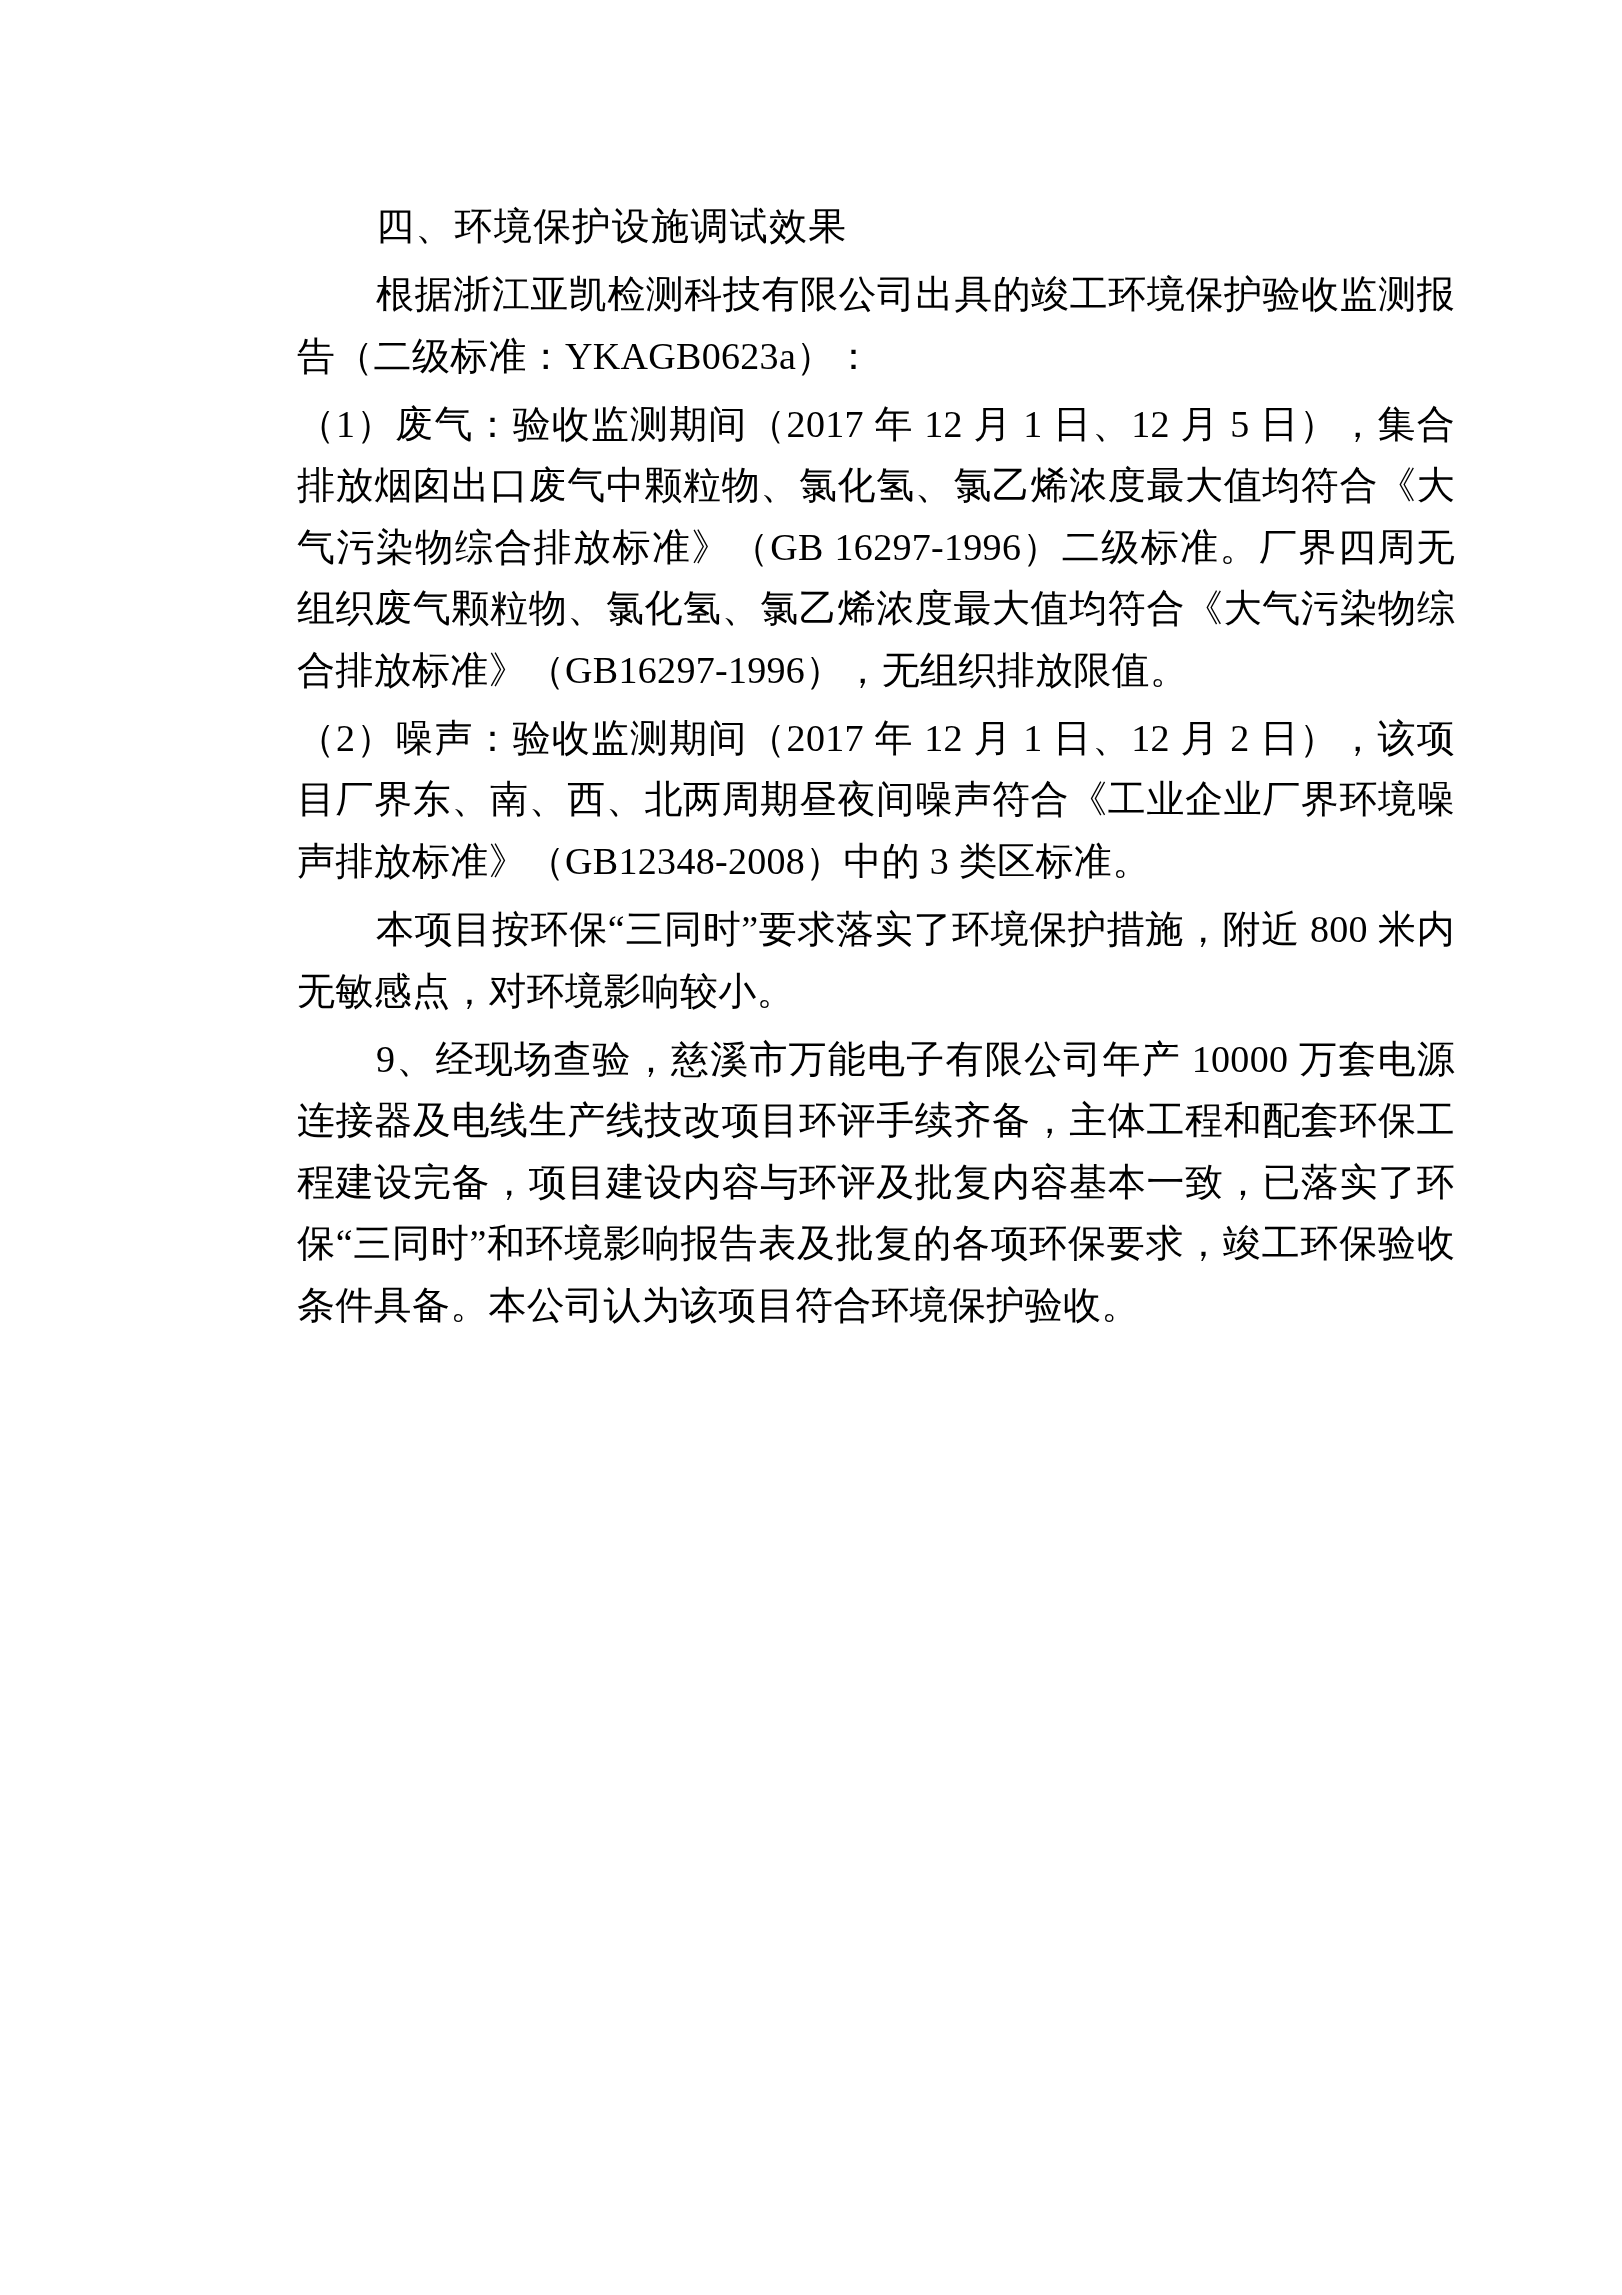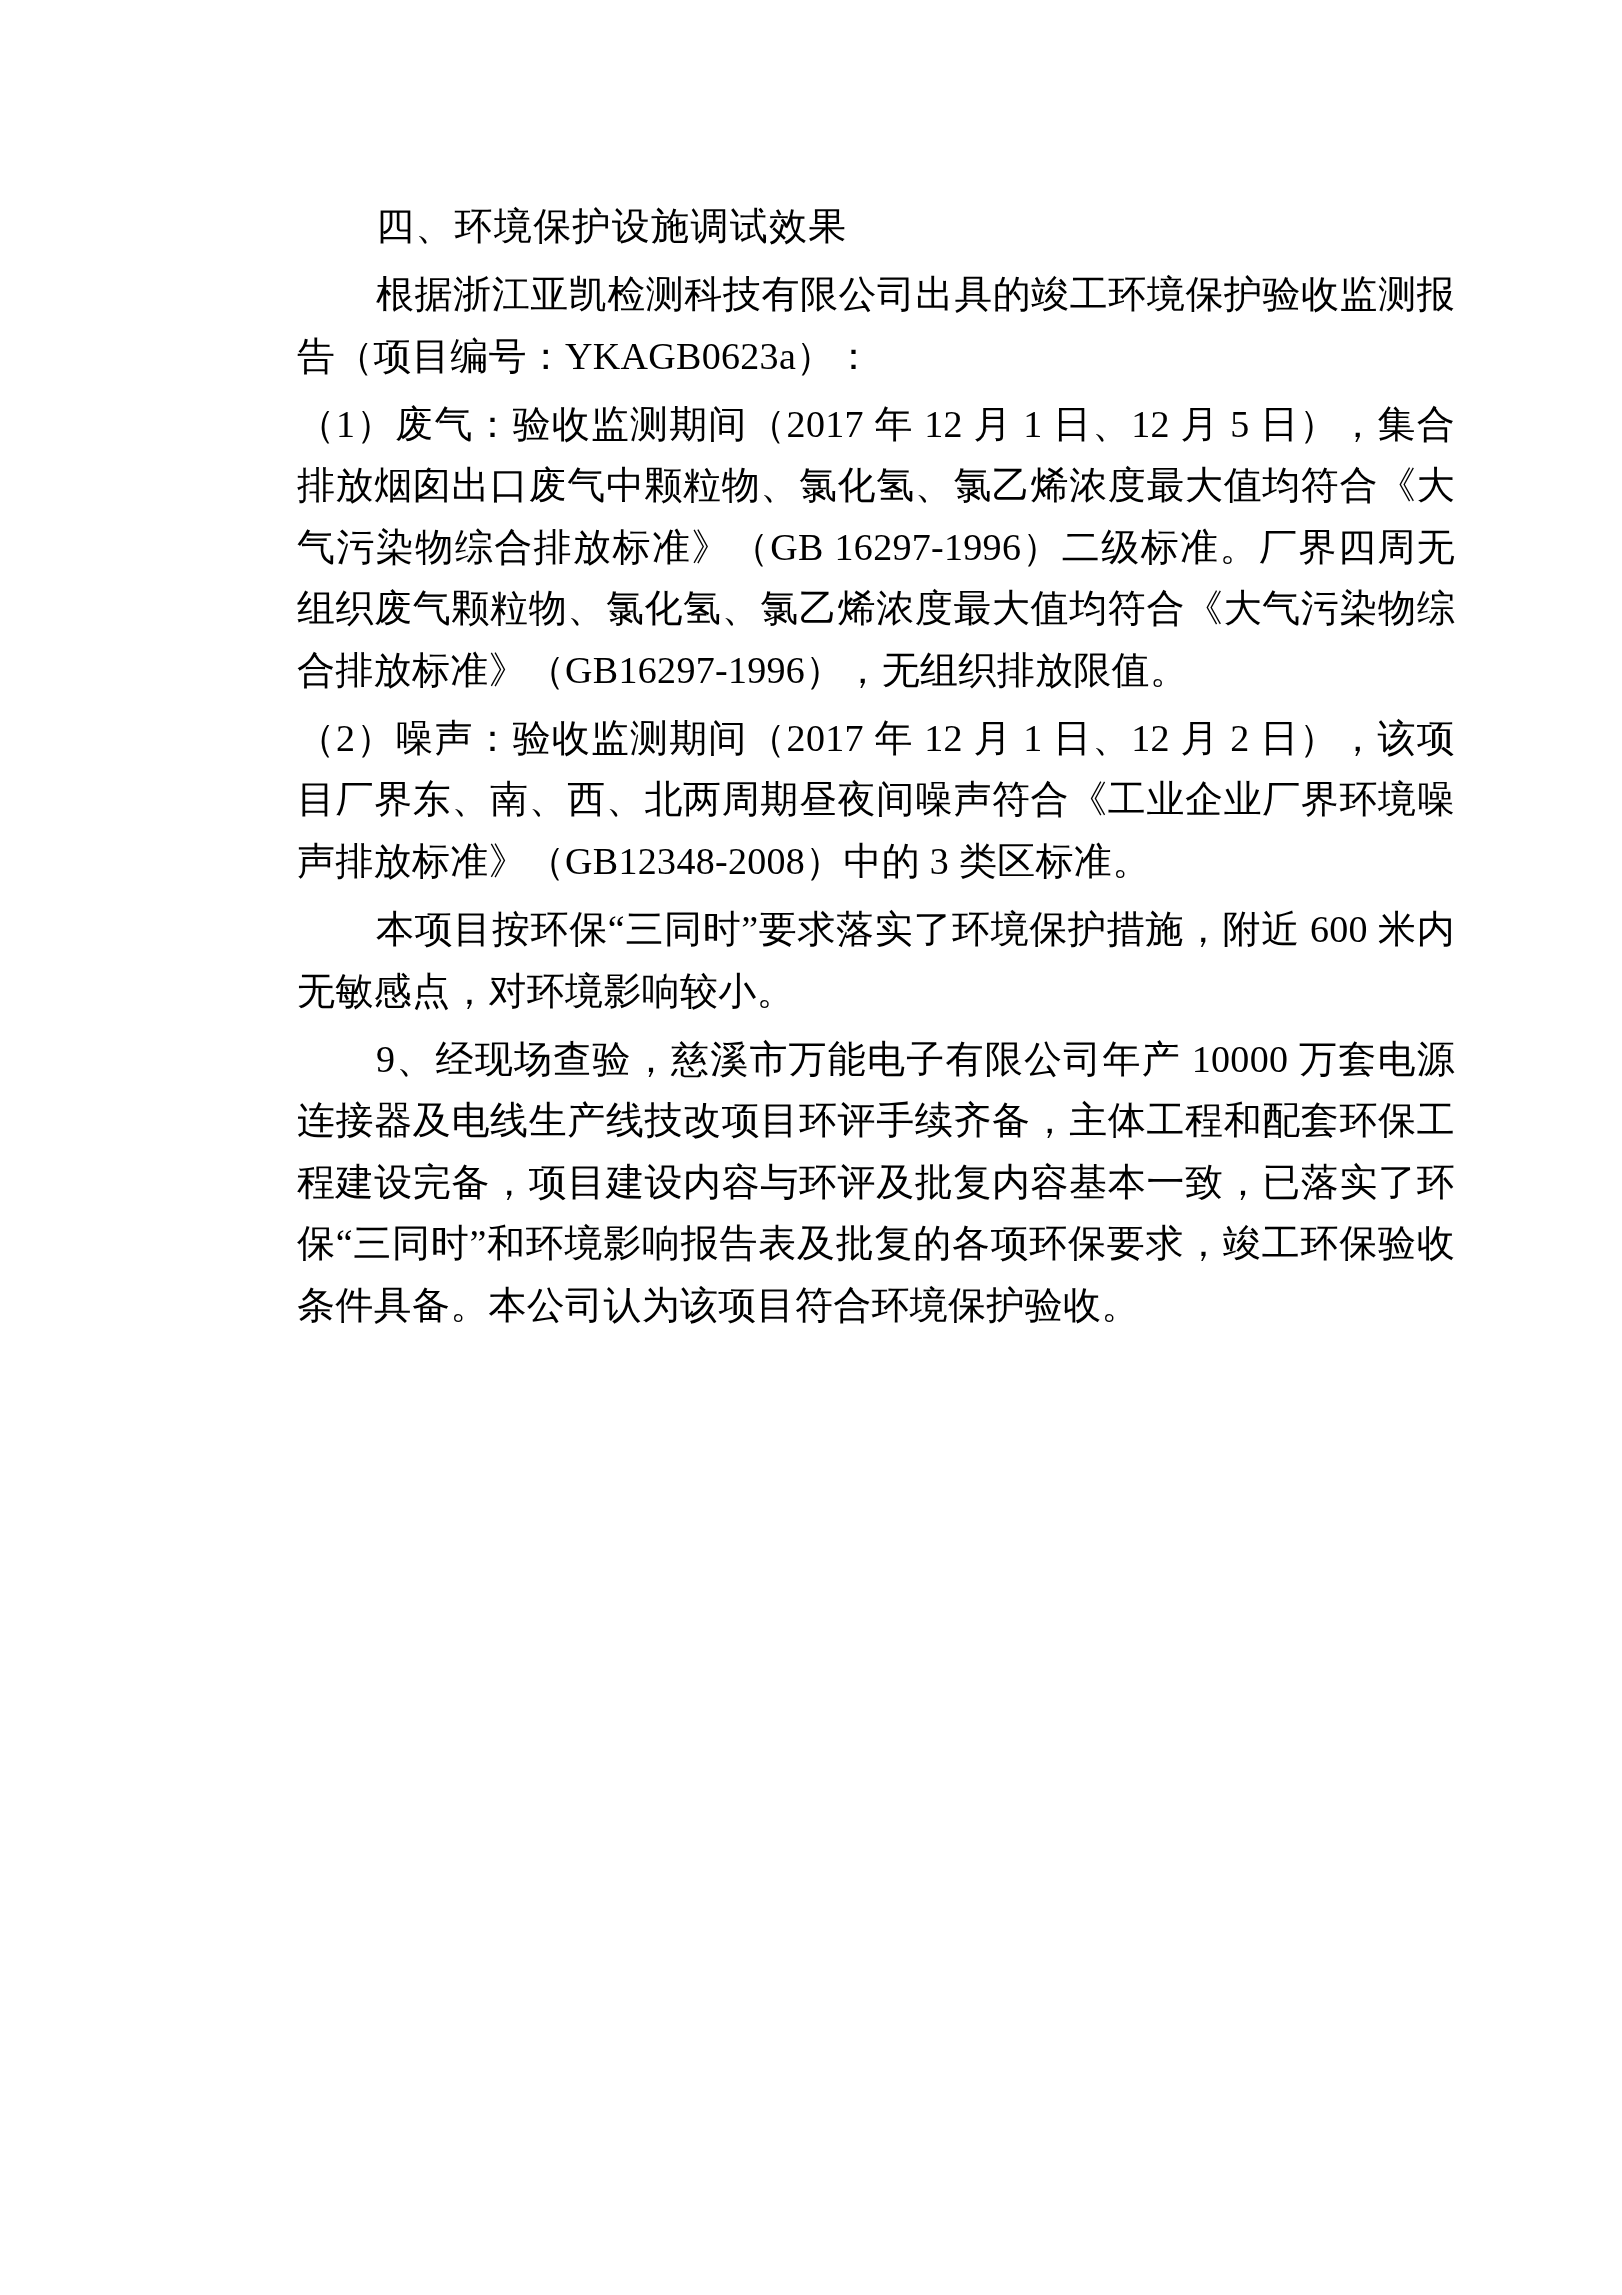--- a/index.html
+++ b/index.html
@@ -40,28 +40,28 @@
   }
 </style>
 </head>
 <body>
 
 <div class="page">
   <div class="doc-body">
 
     <div class="heading">四、环境保护设施调试效果</div>
 
-    <div class="para indent2">根据浙江亚凯检测科技有限公司出具的竣工环境保护验收监测报告（项目编号：YKAGB0623a）：</div>
+    <div class="para indent2">根据浙江亚凯检测科技有限公司出具的竣工环境保护验收监测报告（二级标准：YKAGB0623a）：</div>
 
     <div class="para">（1）废气：验收监测期间（2017 年 12 月 1 日、12 月 5 日），集合排放烟囱出口废气中颗粒物、氯化氢、氯乙烯浓度最大值均符合《大气污染物综合排放标准》（GB 16297-1996）二级标准。厂界四周无组织废气颗粒物、氯化氢、氯乙烯浓度最大值均符合《大气污染物综合排放标准》（GB16297-1996），无组织排放限值。</div>
 
     <div class="para">（2）噪声：验收监测期间（2017 年 12 月 1 日、12 月 2 日），该项目厂界东、南、西、北两周期昼夜间噪声符合《工业企业厂界环境噪声排放标准》（GB12348-2008）中的 3 类区标准。</div>
 
 
-    <div class="para indent2">本项目按环保“三同时”要求落实了环境保护措施，附近 600 米内无敏感点，对环境影响较小。</div>
+    <div class="para indent2">本项目按环保“三同时”要求落实了环境保护措施，附近 800 米内无敏感点，对环境影响较小。</div>
 
 
     <div class="para indent2">9、经现场查验，慈溪市万能电子有限公司年产 10000 万套电源连接器及电线生产线技改项目环评手续齐备，主体工程和配套环保工程建设完备，项目建设内容与环评及批复内容基本一致，已落实了环保“三同时”和环境影响报告表及批复的各项环保要求，竣工环保验收条件具备。本公司认为该项目符合环境保护验收。</div>
 
 
   </div>
 </div>
 
 
 </body></html>

